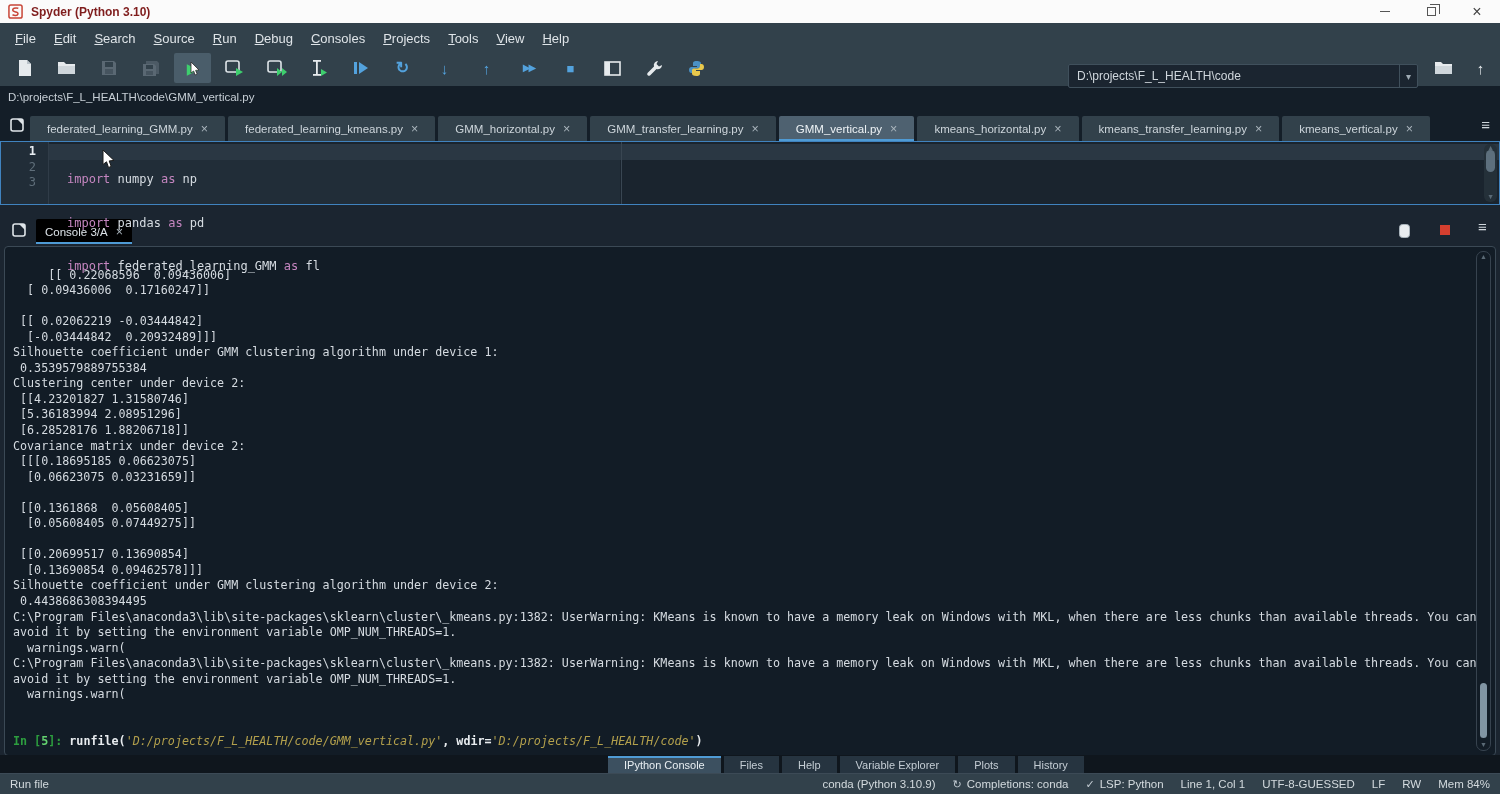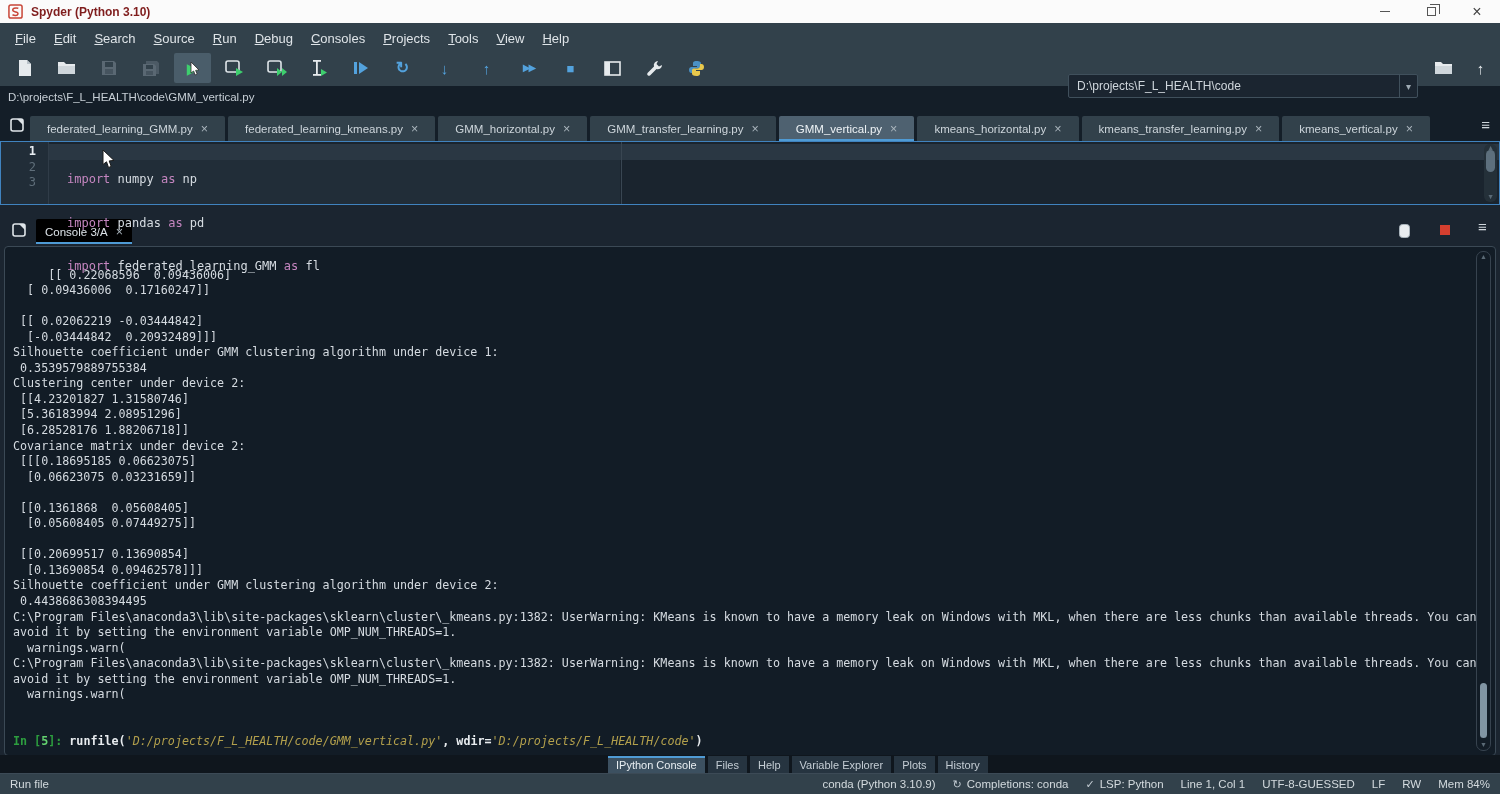--- a/index.html
+++ b/index.html
@@ -26,21 +26,21 @@
   .tbtn { width:37px; height:30px; display:flex; align-items:center; justify-content:center; margin-right:5px; border-radius:2px; position:relative; }
   .tbtn.hovered { background:#4a5d6a; }
   .g { font-size:15px; line-height:1; }
   .g-blue { color:#53a2dd; }
   .g-green { color:#3ecf6e; }
   .g-white { color:#e6eaed; }
   .dplay { font-size:10px; letter-spacing:-2px; }
   .stopg { font-size:13px; }
   .rr { font-size:16px; font-weight:bold; }
   .cursor-ovl { position:absolute; left:16px; top:9px; }
-  .wd-combo { position:absolute; left:1068px; top:24px; width:350px; height:24px; background:#1b2530; border:1px solid #40505c; border-radius:2px; display:flex; align-items:center; }
+  .wd-combo { position:absolute; left:1068px; top:14px; width:350px; height:24px; background:#1b2530; border:1px solid #40505c; border-radius:2px; display:flex; align-items:center; }
   .wd-text { flex:1; color:#cfd6dc; font-size:12px; padding-left:8px; white-space:nowrap; overflow:hidden; }
   .wd-drop { width:18px; height:100%; border-left:1px solid #40505c; display:flex; align-items:center; justify-content:center; color:#9fabb4; font-size:10px; }
   .tb-right { position:absolute; top:3px; }
 
   
   .breadcrumb { height:22px; background:#141e28; color:#c7cfd6; font-size:11.5px; line-height:22px; padding-left:8px; }
 
   
   .tabstrip { height:33px; background:#141e28; display:flex; align-items:flex-end; padding-left:4px; position:relative; }
   .browse-btn { width:26px; height:26px; display:flex; align-items:center; justify-content:center; align-self:center; }
@@ -80,21 +80,21 @@
   .r-label { color:#d9534f; text-decoration:underline; }
   .r-colon { color:#d9534f; }
   .r-mod { color:#c0704d; }
   .con-scroll { position:absolute; right:4px; top:4px; bottom:4px; width:15px; border:1px solid #37434f; border-radius:7px; }
   .con-thumb { position:absolute; left:3px; bottom:12px; width:7px; height:55px; background:#8195a3; border-radius:4px; }
   .con-arrow { position:absolute; left:0; width:13px; text-align:center; color:#5a6a76; font-size:7px; line-height:8px; }
 
   
   .bottomtabs { position:absolute; top:755px; left:0; width:1500px; height:18px; background:#0f161d; }
   .bt-group { position:absolute; left:608px; bottom:0; display:flex; gap:3px; }
-  .btab { height:17px; background:#263440; color:#c4cdd4; font-size:11px; display:flex; align-items:center; padding:0 8px; white-space:nowrap; }
+  .btab { height:17px; background:#263440; color:#c4cdd4; font-size:11px; display:flex; align-items:center; padding:0 16px; white-space:nowrap; }
   .btab.active { background:#3c5060; color:#e8eef2; box-shadow:inset 0 2px 0 #4f9bd5; }
 
   
   .statusbar { position:absolute; top:773px; left:0; width:1500px; height:21px; background:#32414b; border-top:1px solid #3c4a56; display:flex; align-items:center; font-size:11.5px; color:#d3dade; padding:0 10px; }
   .sb-right { margin-left:auto; display:flex; align-items:center; gap:17px; }
   .sb-icon { font-size:11px; color:#c4cdd4; }
 </style>
 </head>
 <body>
 

